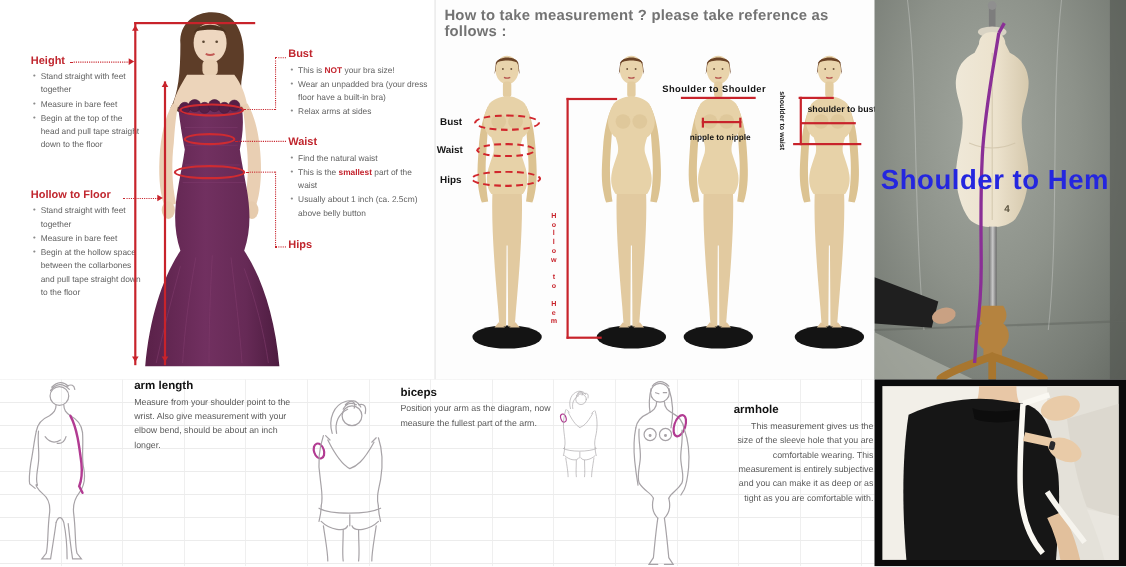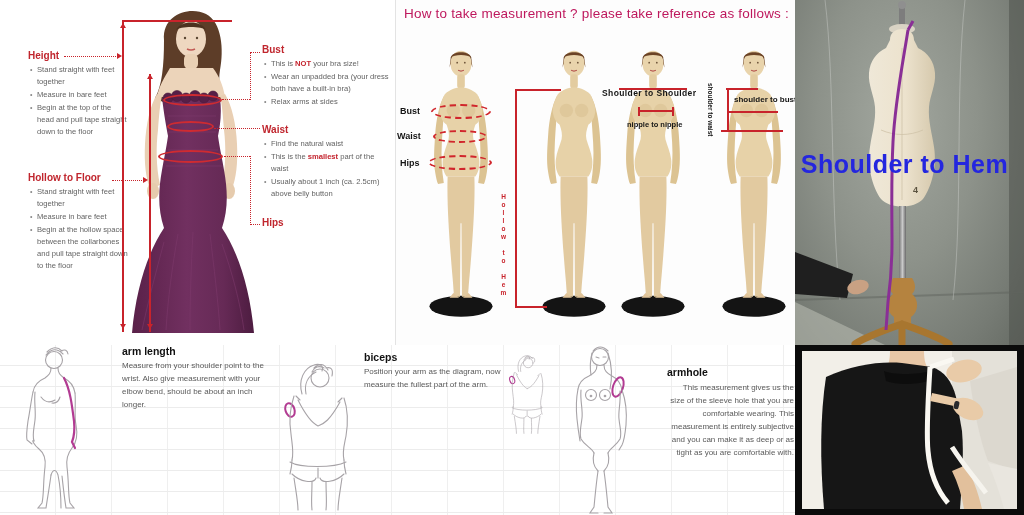--- a/index.html
+++ b/index.html
@@ -17,21 +17,21 @@
   .rl{position:absolute;background:#c8232b;}
   .dot-h{position:absolute;border-top:1.5px dotted #c8232b;}
   .dot-v{position:absolute;border-left:1.5px dotted #c8232b;}
   .rell{position:absolute;border:2px solid #cf2b31;border-radius:50%;}
   .dashell{position:absolute;border:2px dashed #d1262c;border-radius:50%;}
   .arr{position:absolute;width:0;height:0;}
   .arr.up{border-left:3px solid transparent;border-right:3px solid transparent;border-bottom:5px solid #c8232b;}
   .arr.down{border-left:3px solid transparent;border-right:3px solid transparent;border-top:5px solid #c8232b;}
   .arr.right{border-top:3px solid transparent;border-bottom:3px solid transparent;border-left:5px solid #c8232b;}
   
-  #howto-title{font-size:13.5px;font-weight:400;color:#be185d;letter-spacing:.2px;}
+  #howto-title{font-size:13.5px;font-weight:700;color:#737373;letter-spacing:.2px;}
   .fig-label{position:absolute;font-weight:bold;color:#151515;white-space:nowrap;}
   .vtext-upright{writing-mode:vertical-rl;text-orientation:upright;letter-spacing:1px;}
   .vtext-rot{writing-mode:vertical-rl;}
   
   #dressform-panel{background:radial-gradient(ellipse at 45% 35%, #a2a79f 0%, #8d928a 45%, #767b74 80%, #666b64 100%);}
   #shoulder-hem-text{font-size:25px;font-weight:bold;color:#2426df;text-align:center;letter-spacing:.5px;}
   
   #bottom-strip{background-color:#fff;
     background-image:
       repeating-linear-gradient(to bottom, transparent 0 20px, #ececec 20px 21px),
@@ -123,21 +123,21 @@
         <li>Stand straight with feet together</li>
         <li>Measure in bare feet</li>
         <li>Begin at the hollow space between the collarbones and pull tape straight down to the floor</li>
       </ul>
     </div>
 
     <div class="m-sec abs" style="left:262px;top:44px;width:130px;">
       <h3>Bust</h3>
       <ul>
         <li>This is <span class="em">NOT</span> your bra size!</li>
-        <li>Wear an unpadded bra (your dress both have a built-in bra)</li>
+        <li>Wear an unpadded bra (your dress floor have a built-in bra)</li>
         <li>Relax arms at sides</li>
       </ul>
     </div>
 
     <div class="m-sec abs" style="left:262px;top:124px;width:130px;">
       <h3>Waist</h3>
       <ul>
         <li>Find the natural waist</li>
         <li>This is the <span class="em">smallest</span> part of the waist</li>
         <li>Usually about 1 inch (ca. 2.5cm) above belly button</li>
@@ -230,21 +230,21 @@
     <div class="fig-label" style="left:1px;top:131px;font-size:9px;">Waist</div>
     <div class="dashell" style="left:37px;top:130px;width:54px;height:13px;"></div>
     <div class="fig-label" style="left:4px;top:158px;font-size:9px;">Hips</div>
     <div class="dashell" style="left:32px;top:155px;width:64px;height:15px;"></div>
 
     <div class="rl" style="left:119px;top:89px;width:46px;height:2px;"></div>
     <div class="rl" style="left:119px;top:89px;width:2px;height:219px;"></div>
     <div class="rl" style="left:119px;top:306px;width:32px;height:2px;"></div>
     <div class="fig-label vtext-upright" style="left:104px;top:193px;height:92px;font-size:6.5px;color:#c8232b;">Hollow to Hem</div>
 
-    <div class="fig-label" style="left:206px;top:76px;font-size:8.5px;letter-spacing:.4px;margin-top:12px;">Shoulder to Shoulder</div>
+    <div class="fig-label" style="left:206px;top:76px;font-size:8.5px;letter-spacing:.4px;">Shoulder to Shoulder</div>
     <div class="rl" style="left:223px;top:88px;width:68px;height:2px;"></div>
     <div class="rl" style="left:242px;top:107px;width:2px;height:9px;"></div>
     <div class="rl" style="left:242px;top:110px;width:36px;height:2px;"></div>
     <div class="rl" style="left:276px;top:107px;width:2px;height:9px;"></div>
     <div class="fig-label" style="left:231px;top:120px;font-size:7.5px;">nipple to nipple</div>
 
     <div class="fig-label vtext-rot" style="left:311px;top:83px;height:60px;font-size:6.5px;">shoulder to waist</div>
     <div class="rl" style="left:330px;top:88px;width:32px;height:2px;"></div>
     <div class="rl" style="left:331px;top:88px;width:2px;height:44px;"></div>
     <div class="fig-label" style="left:338px;top:95px;font-size:8px;">shoulder to bust</div>

